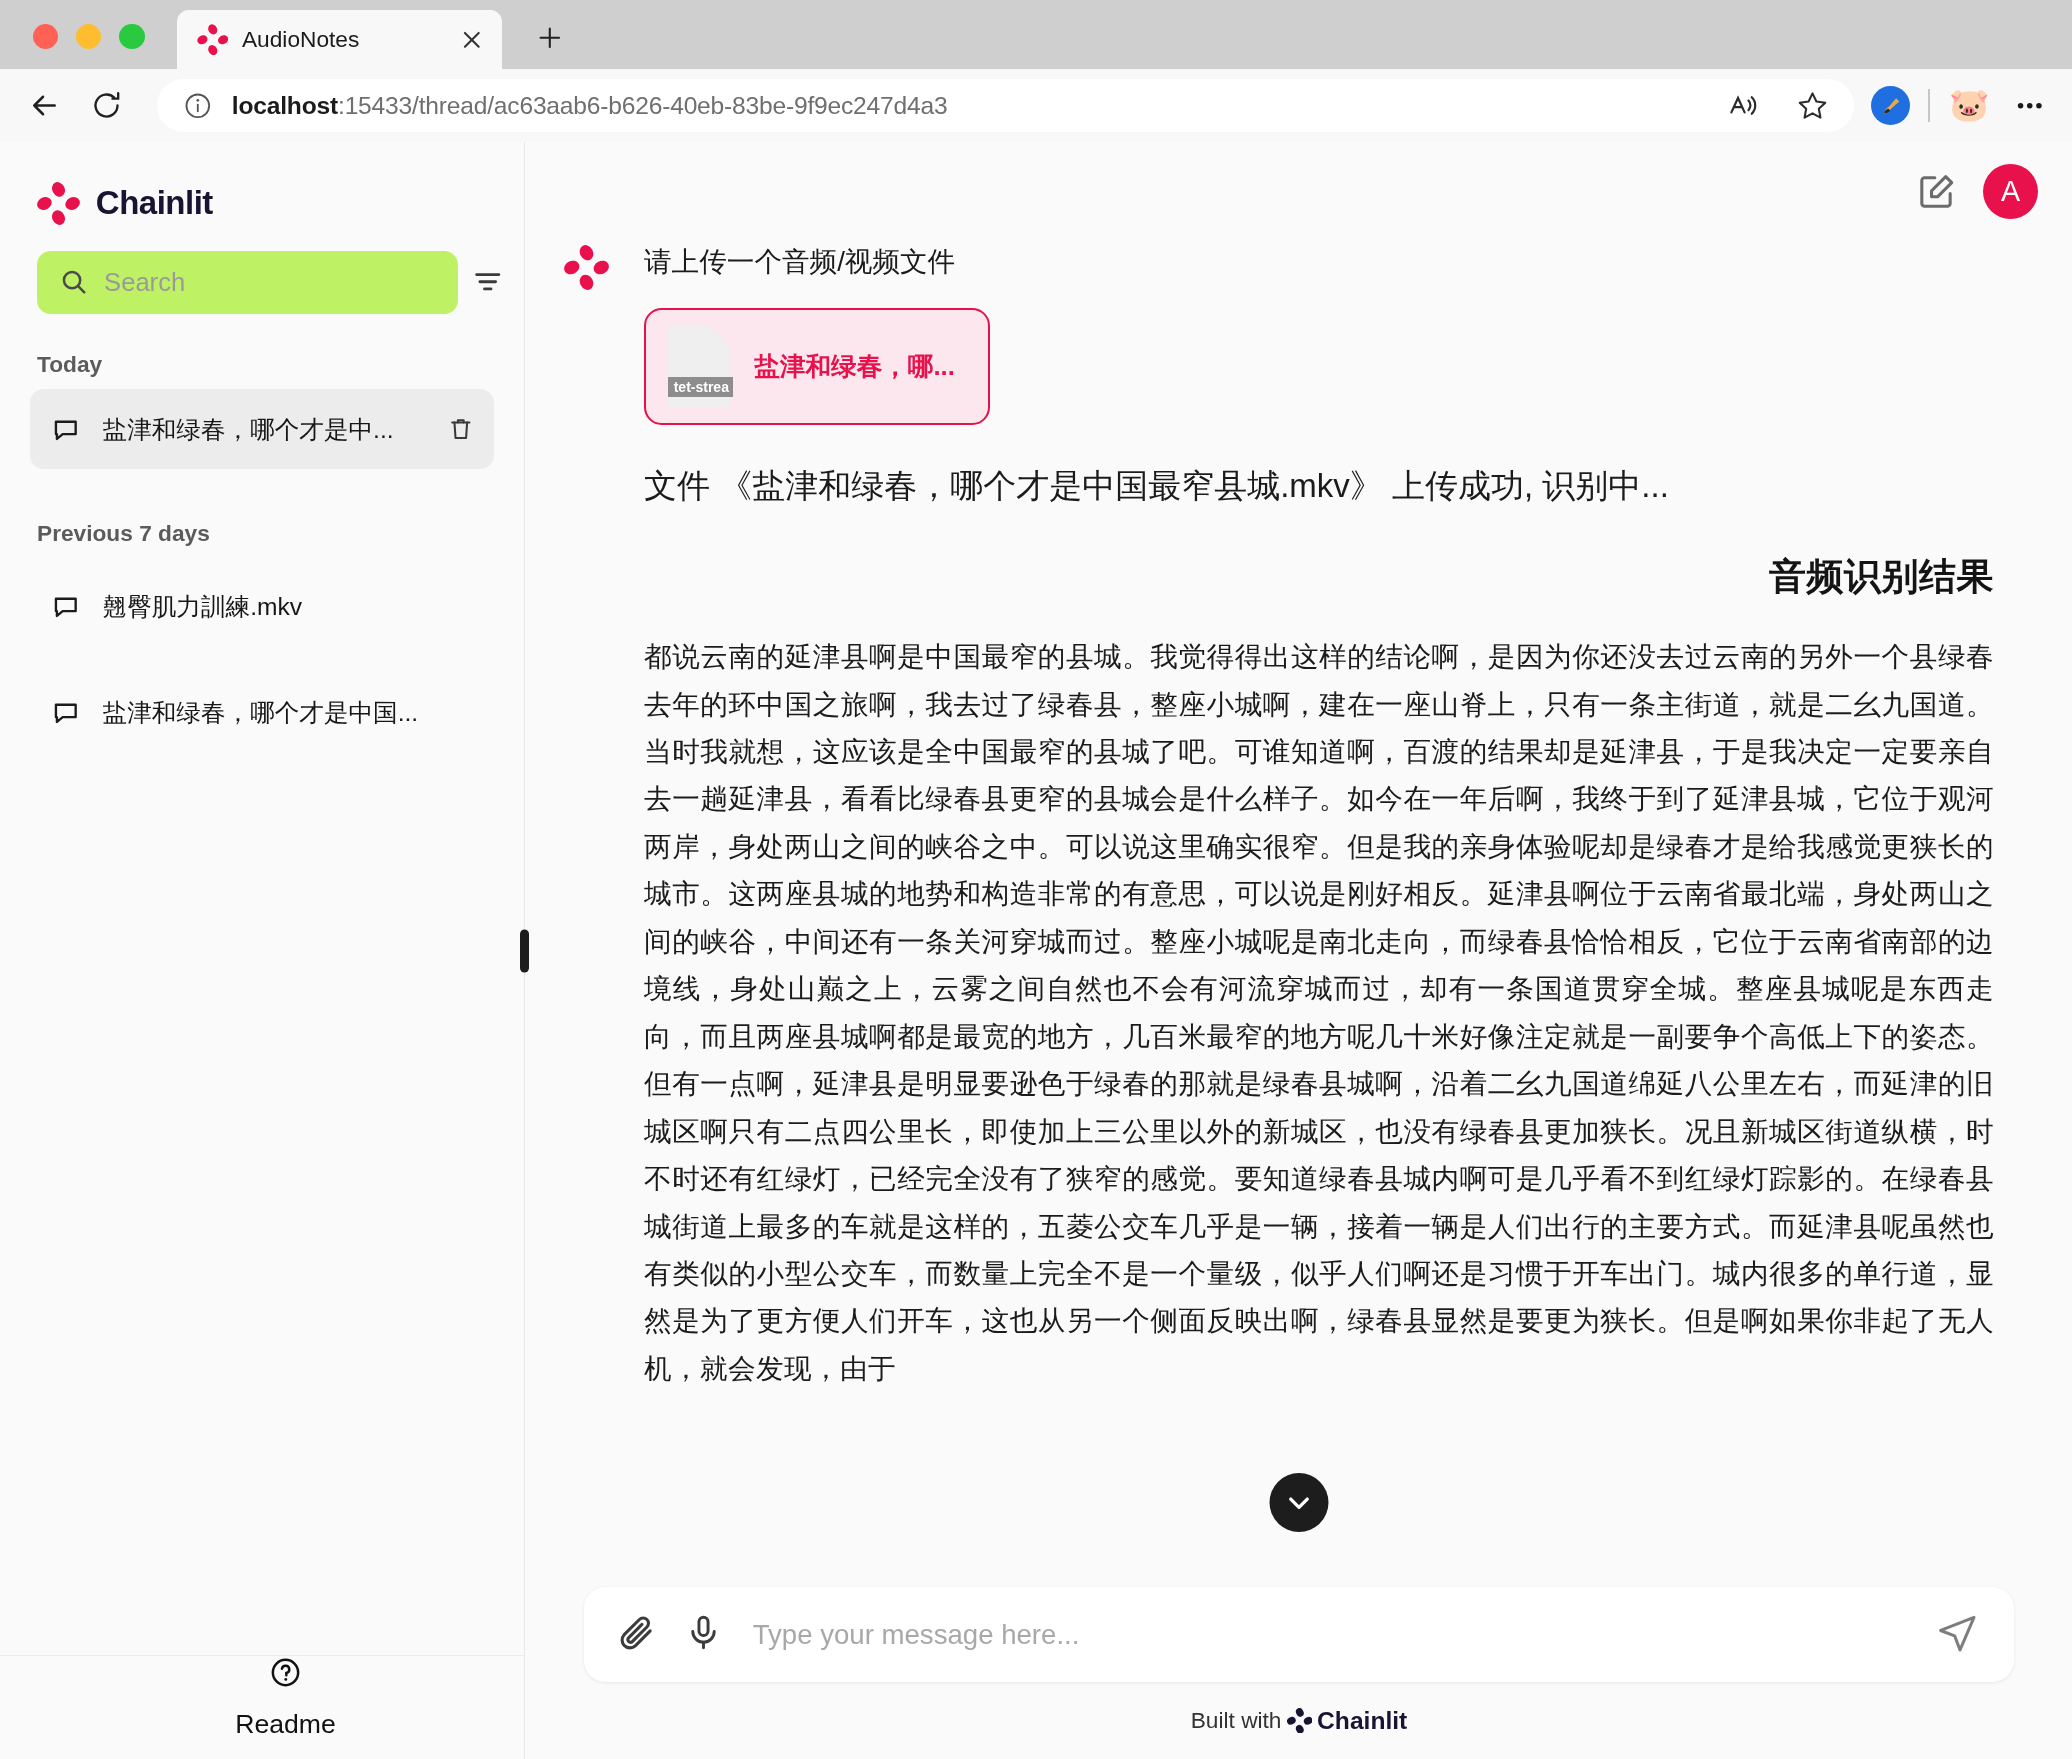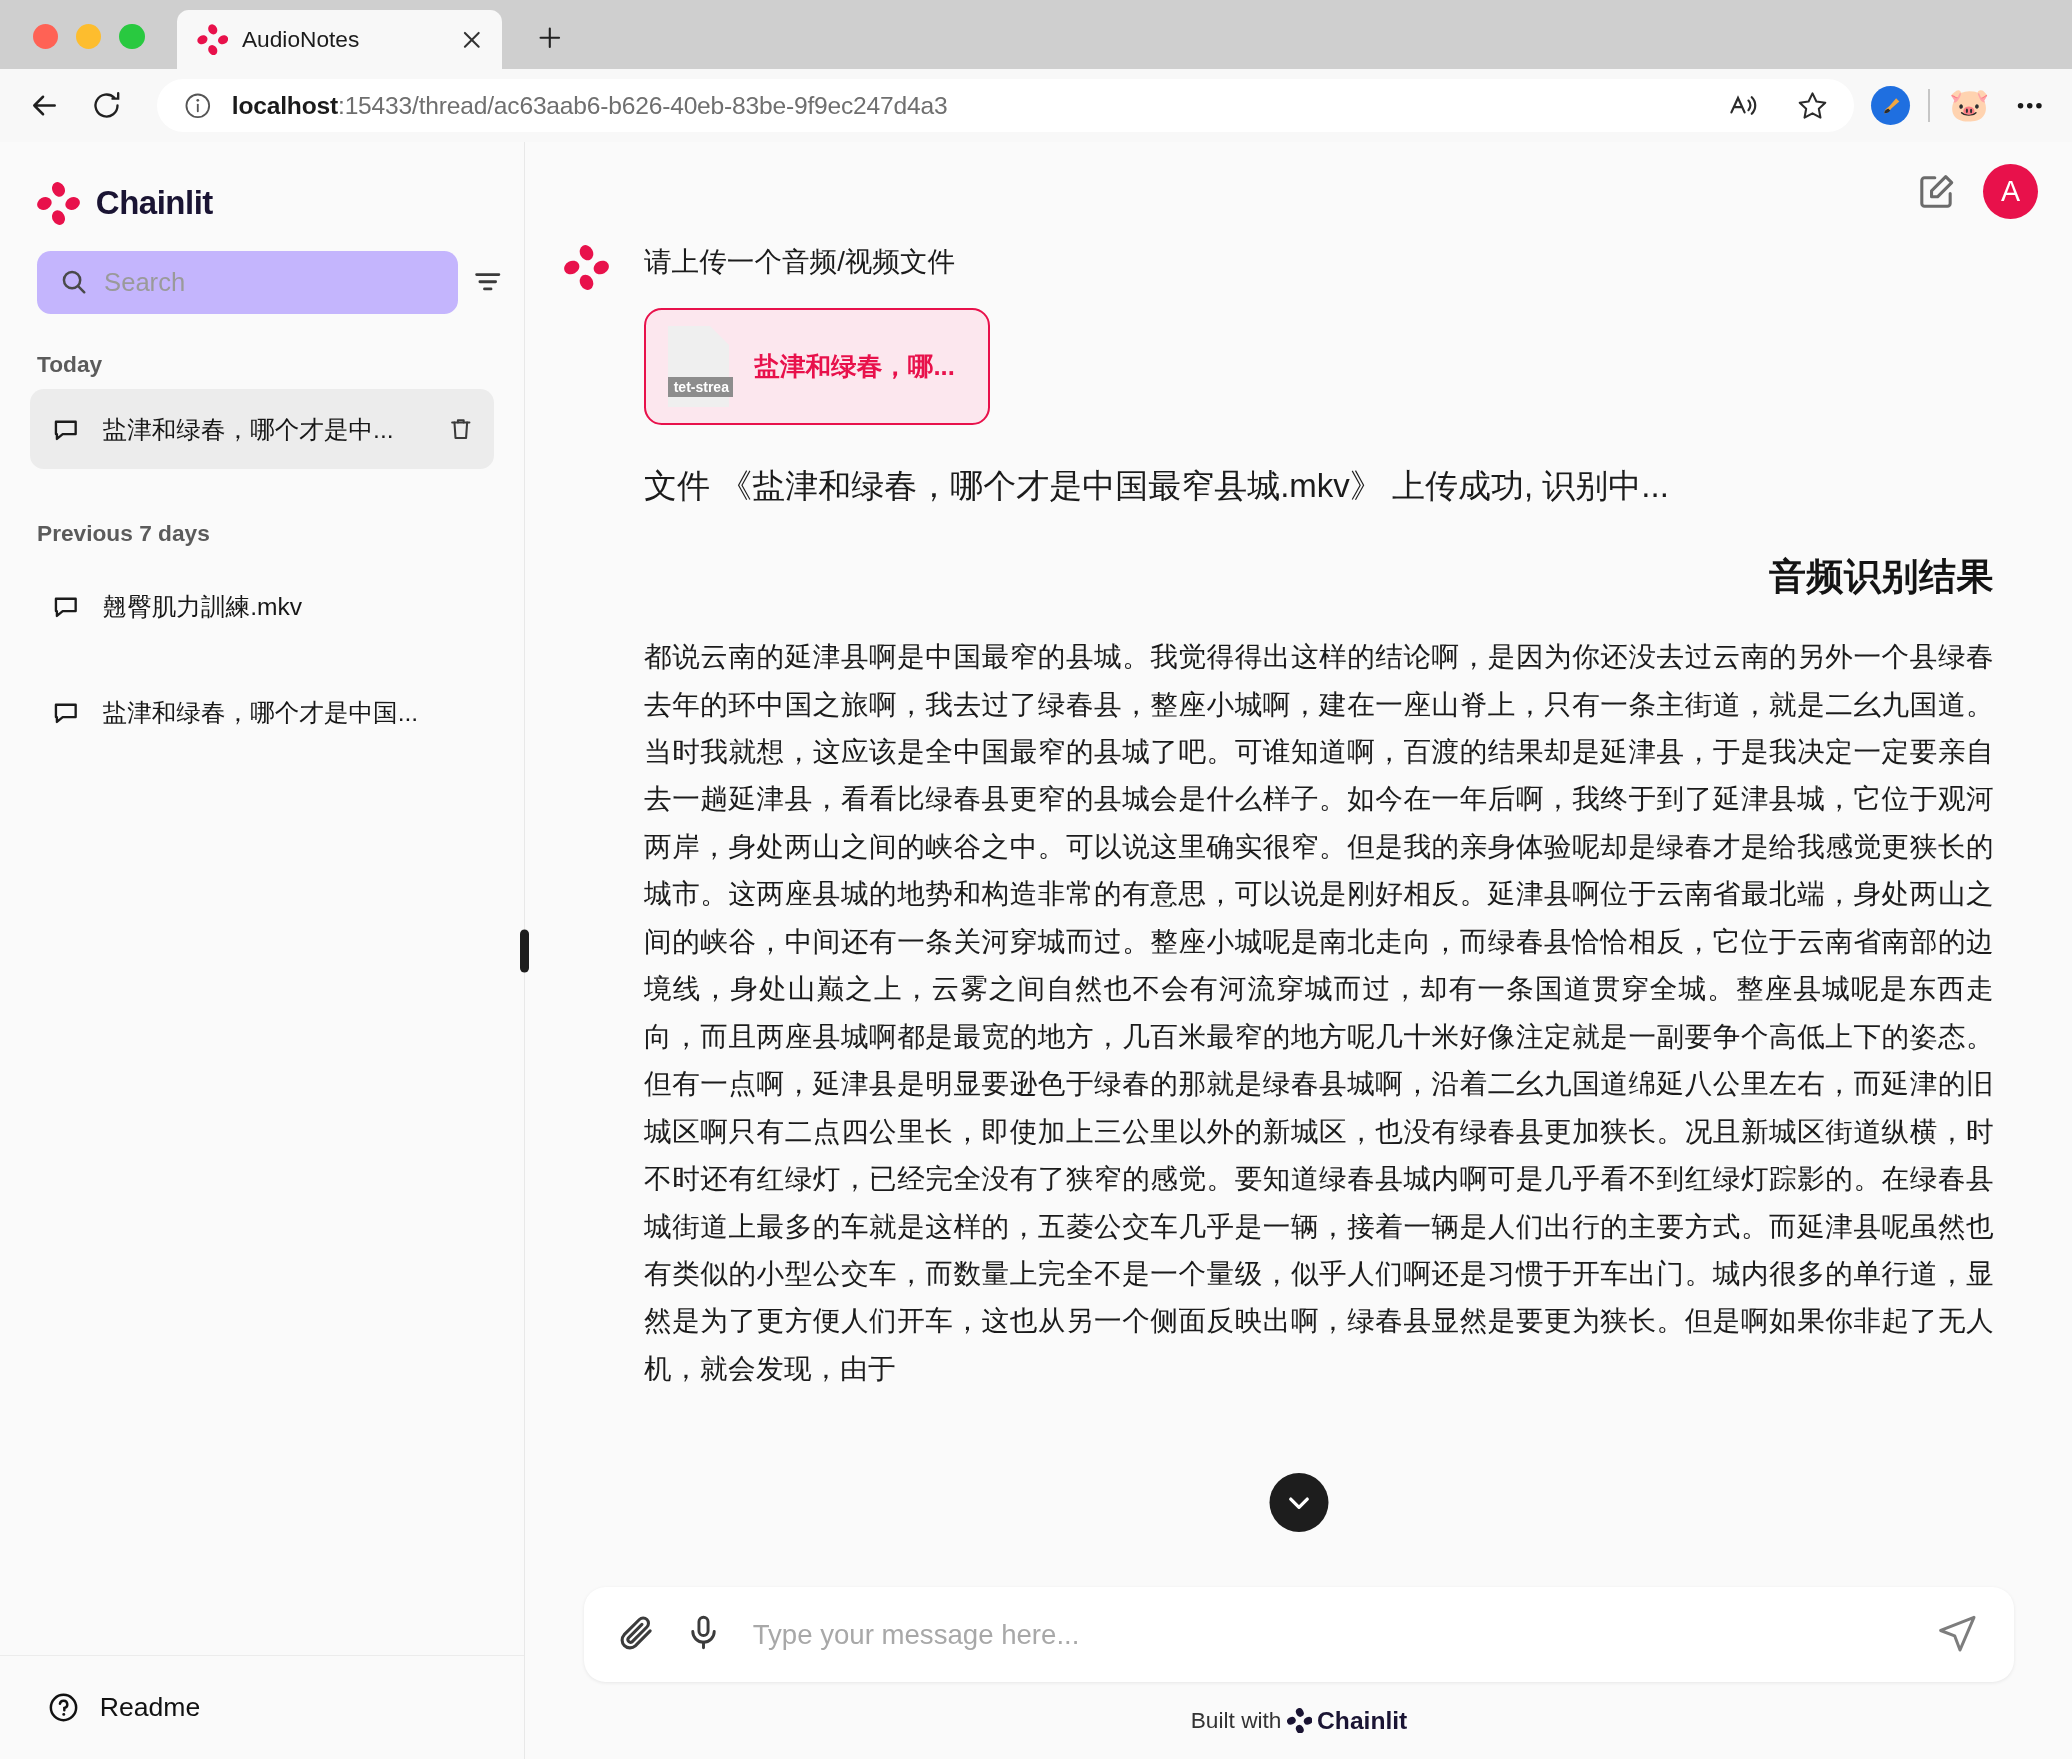--- a/index.html
+++ b/index.html
@@ -133,21 +133,21 @@
   .brand-name {
     font-size: 33px; font-weight: 700; color: #1a1433;
     letter-spacing: -0.5px;
   }
   .search-row {
     display: flex; align-items: center; gap: 13.8px;
     padding: 17.7px 35px 0 37px;
   }
   .search-box {
     flex: 1; height: 63px;
-    background: #c4b5fd;
+    background: #bef264;
     border-radius: 13.8px;
     display: flex; align-items: center;
     gap: 15.8px; padding: 0 21.7px;
   }
   .search-box input {
     border: none; outline: none; background: transparent;
     font-size: 25.6px; color: #222; flex: 1;
     font-family: inherit;
   }
   .search-box input::placeholder { color: #9a9a9a; }
@@ -173,21 +173,21 @@
   .thread-label {
     flex: 1; font-size: 24.6px; color: #171717;
     white-space: nowrap; overflow: hidden; text-overflow: ellipsis;
   }
   .thread-del { width: 29.6px; height: 29.6px; flex: 0 0 29.6px; color: #3a3a3a; }
   .sidebar-footer {
     margin-top: auto;
     border-top: 1px solid #ececec;
     height: 104px;
     display: flex; align-items: center;
-    padding-left: 47px; gap: 19.7px;
+    padding-left: 47px; gap: 19.7px; flex-direction: column;
   }
   .readme-label { font-size: 26.6px; color: #111; }
 
   .resize-handle {
     position: absolute; right: -4.9px; top: 50%;
     transform: translateY(-50%);
     width: 8.9px; height: 43px;
     background: #1d1d1d; border-radius: 5.9px;
     z-index: 30;
   }

